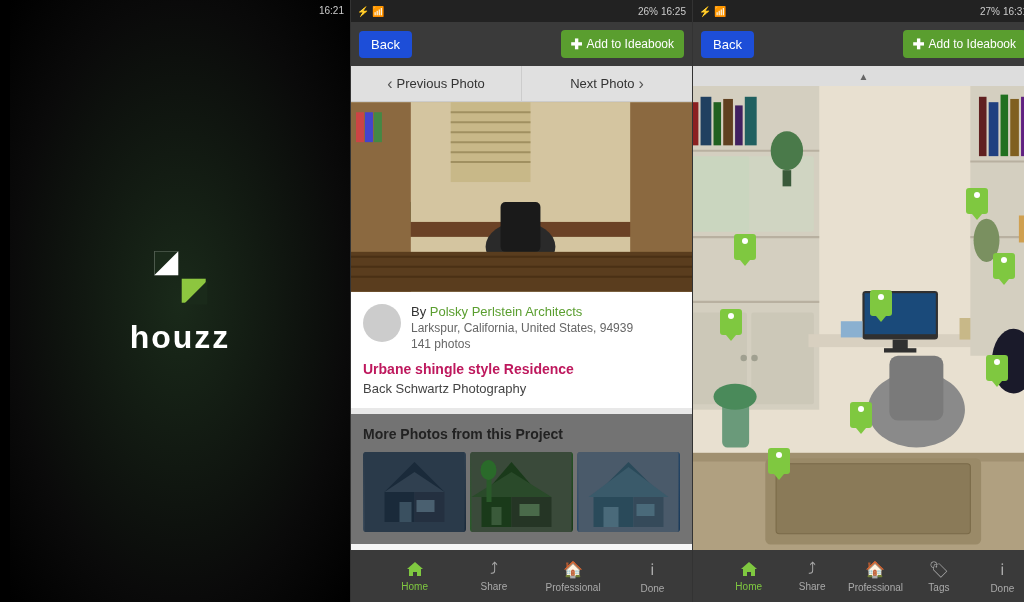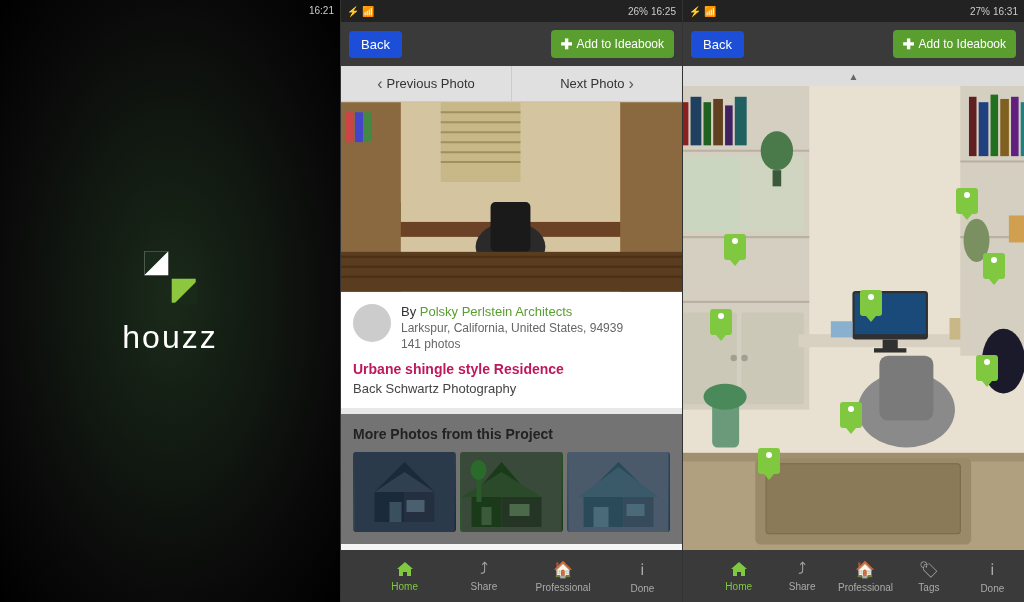--- a/index.html
+++ b/index.html
@@ -17,33 +17,34 @@
     .panel-splash {
       width: 340px;
       height: 602px;
       background: radial-gradient(ellipse at center, #1a2a1a 0%, #0a0a0a 70%, #000 100%);
       display: flex;
       flex-direction: column;
       align-items: center;
       justify-content: center;
       position: relative;
       flex-shrink: 0;
+      margin-left: 10px;
     }
 
     .houzz-logo-container {
       display: flex;
       flex-direction: column;
       align-items: center;
       gap: 12px;
     }
 
     .houzz-wordmark {
       color: #fff;
       font-size: 32px;
-      font-weight: 400;
+      font-weight: 700;
       letter-spacing: 2px;
     }
 
     
     .status-bar {
       position: absolute;
       top: 0;
       left: 0;
       right: 0;
       height: 20px;

